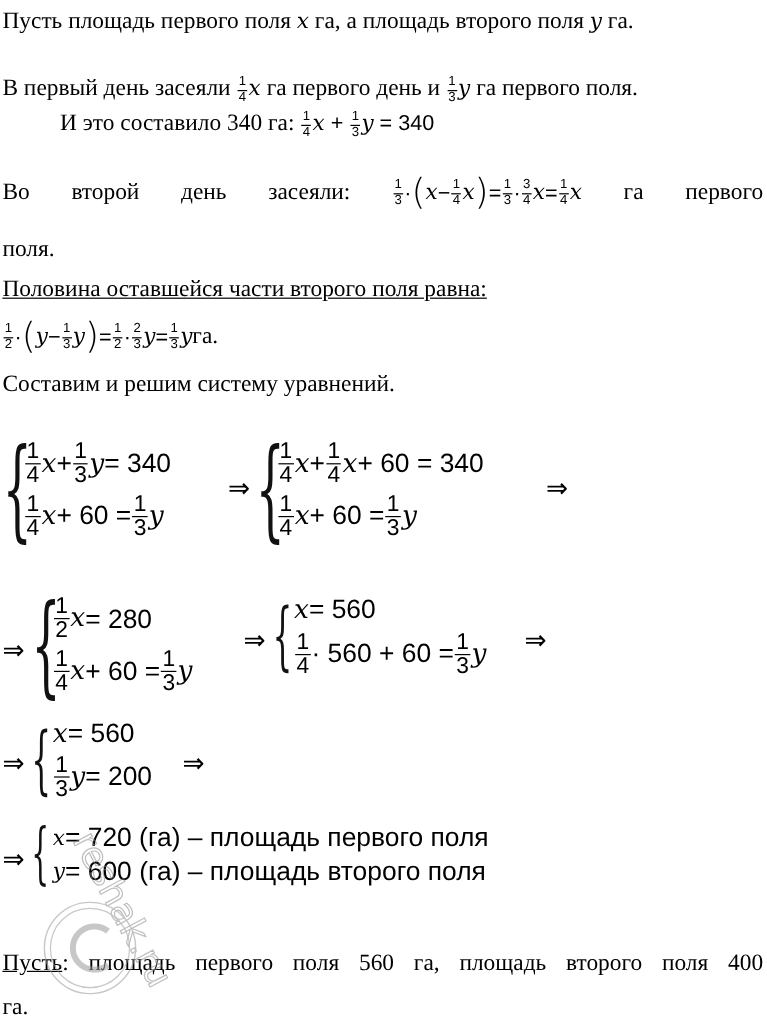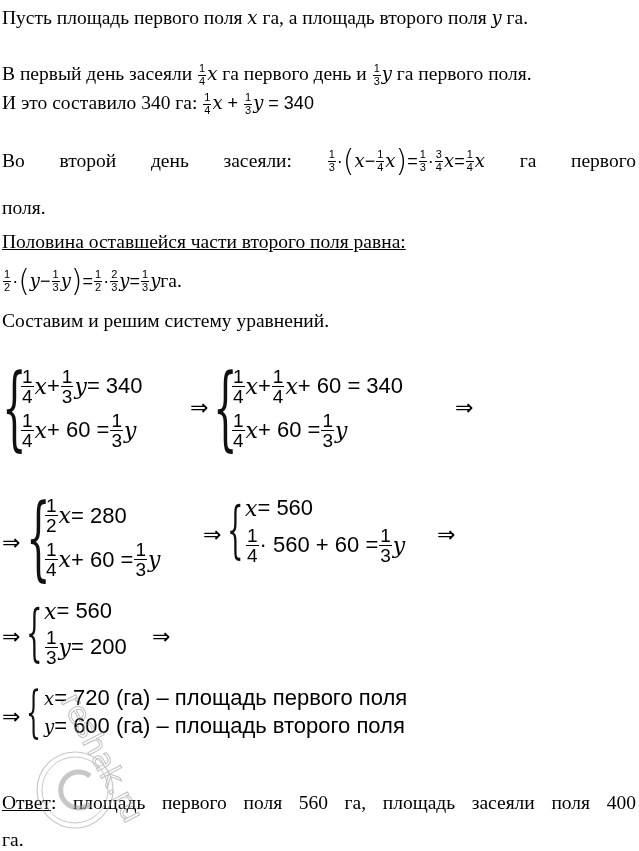--- a/index.html
+++ b/index.html
@@ -33,21 +33,21 @@
 <div class="line" style="top:8px;">
   <span>Пусть площадь первого поля </span><span class="m">x</span><span> га, а площадь второго поля </span><span class="m">y</span><span> га.</span>
 </div>
 
 <div class="line" style="top:42px;margin-top:21px;">
   <span>В первый день засеяли </span>
   <span class="frac"><span class="num">1</span><span>4</span></span><span class="m">x</span><span> га первого день и </span>
   <span class="frac"><span class="num">1</span><span>3</span></span><span class="m">y</span><span> га первого поля.</span>
 </div>
 
-<div class="line" style="top:92px;">
+<div class="line" style="top:92px;margin-left:48px;">
   <span>И это составило 340 га: </span>
   <span class="frac"><span class="num">1</span><span>4</span></span><span class="m">x</span><span class="mn"> + </span><span class="frac"><span class="num">1</span><span>3</span></span><span class="m">y</span><span class="mn"> = 340</span>
 </div>
 
 <div class="line justify" style="top:146px;">
   <span>Во</span>
   <span>второй</span>
   <span>день</span>
   <span>засеяли:</span>
   <span style="display:inline-flex;align-items:center;">
@@ -276,28 +276,28 @@
         <span> = 720 (га) – площадь первого поля</span>
       </div>
     <div class="ans-row">
         <span class="m">y</span>
         <span> = 600 (га) – площадь второго поля</span>
       </div>
   </div>
 </div>
 
 <div class="line justify" style="top:793px;">
-  <span><span class="underline">Ответ</span><span>:</span></span>
+  <span><span class="underline">Пусть</span><span>:</span></span>
   <span>площадь</span>
   <span>первого</span>
   <span>поля</span>
   <span>560</span>
   <span>га,</span>
   <span>площадь</span>
-  <span>засеяли</span>
+  <span>второго</span>
   <span>поля</span>
   <span>400</span>
 </div>
 <div class="line" style="top:830px;">га.</div>
 
 <svg class="watermark" viewBox="0 0 170 150">
   <circle cx="55" cy="110" r="38" fill="none" stroke="#9a9a9a" stroke-width="1.2"></circle>
   <circle cx="55" cy="110" r="33" fill="none" stroke="#9a9a9a" stroke-width="1"></circle>
   <path d="M70 96 A18 18 0 1 0 70 124" fill="none" stroke="#9a9a9a" stroke-width="5"></path>
   <text x="40" y="20" transform="rotate(62 40 20)" font-family="DejaVu Sans, sans-serif" font-size="30" fill="none" stroke="#8a8a8a" stroke-width="1">reshak.ru</text>

